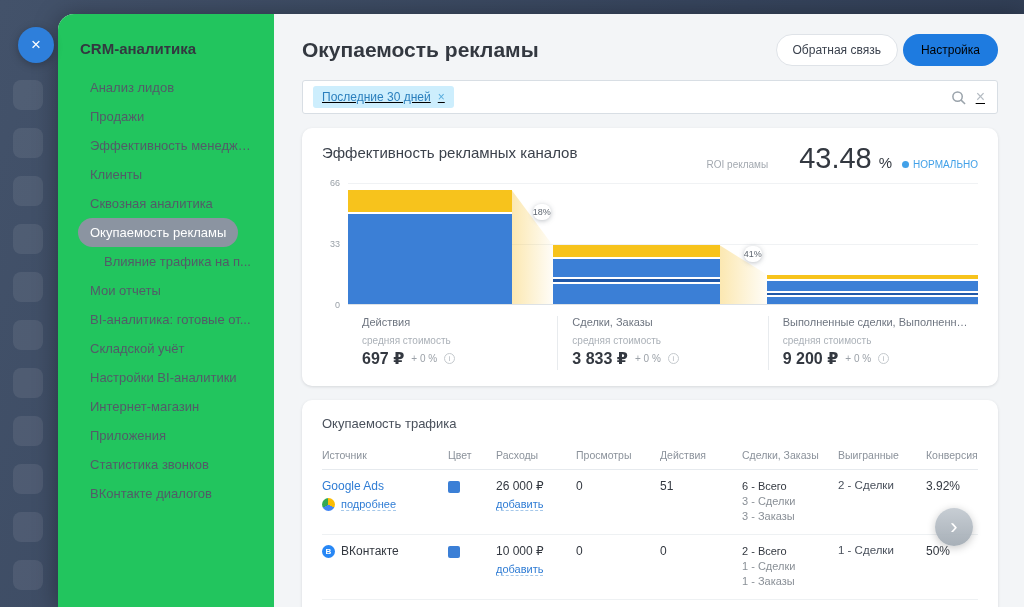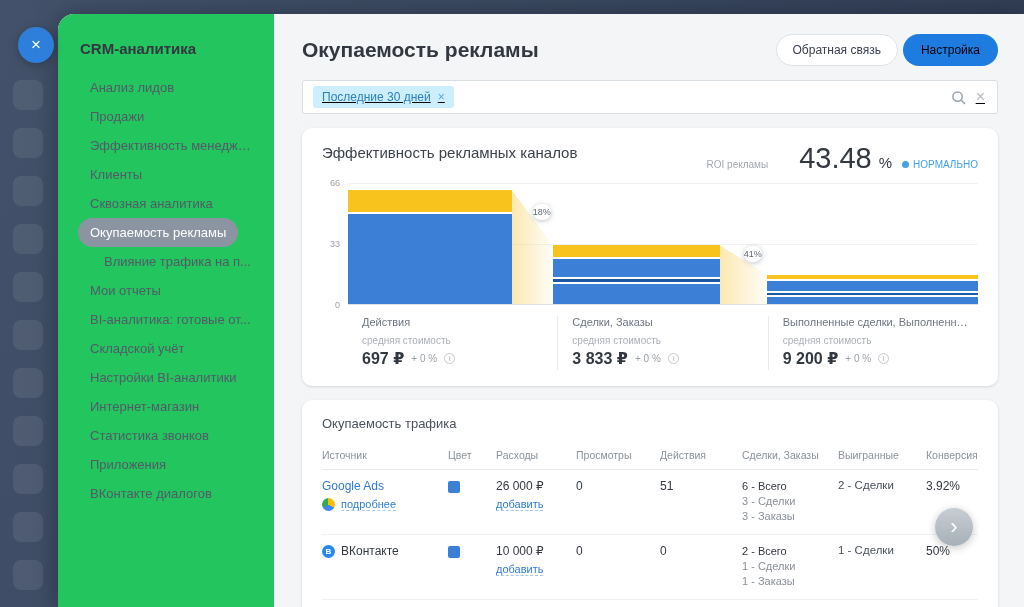--- a/index.html
+++ b/index.html
@@ -135,22 +135,22 @@
         <div class="sb-item">Эффективность менедже...</div>
         <div class="sb-item">Клиенты</div>
         <div class="sb-item">Сквозная аналитика</div>
         <div class="sb-item active">Окупаемость рекламы</div>
         <div class="sb-item indent">Влияние трафика на п...</div>
         <div class="sb-item">Мои отчеты</div>
         <div class="sb-item">BI-аналитика: готовые от...</div>
         <div class="sb-item">Складской учёт</div>
         <div class="sb-item">Настройки BI-аналитики</div>
         <div class="sb-item">Интернет-магазин</div>
+        <div class="sb-item">Приложения</div>
         <div class="sb-item">Статистика звонков</div>
-        <div class="sb-item">Приложения</div>
         <div class="sb-item">ВКонтакте диалогов</div>
       </nav>
   </aside>
 
   <main class="content">
 
     <div class="hdr">
       <h1 class="page-title">Окупаемость рекламы</h1>
       <div class="hdr-btns">
         <button class="btn-light">Обратная связь</button>

